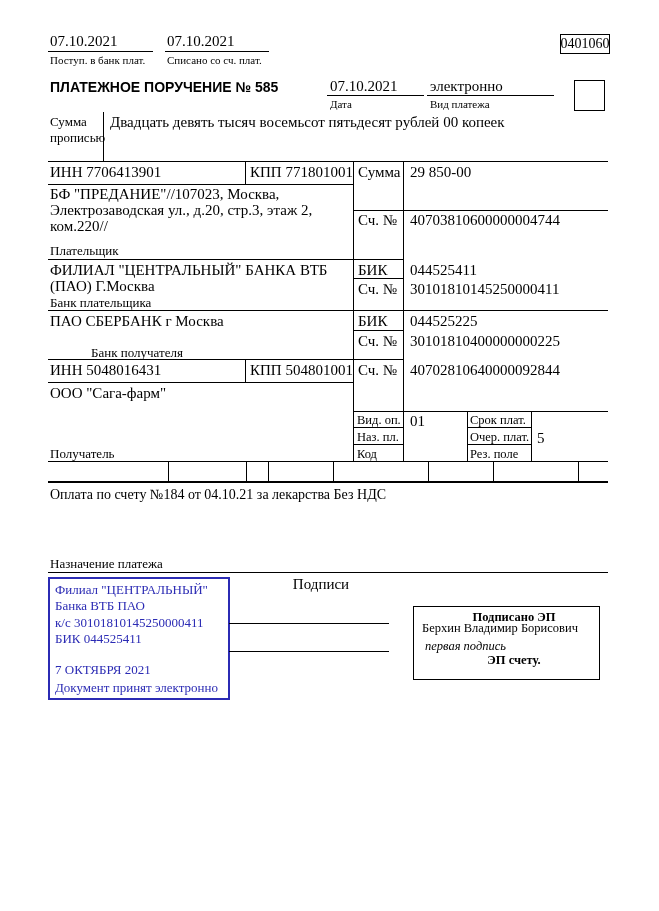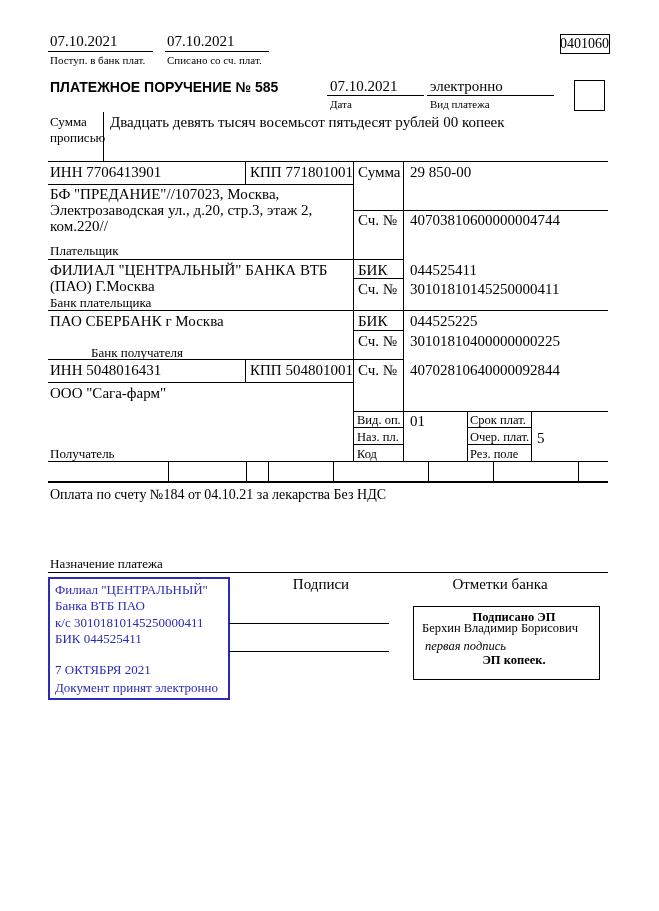--- a/index.html
+++ b/index.html
@@ -9,21 +9,21 @@
   .w  { white-space:normal; }
   .f15 { font-size:15px; line-height:16px; }
   .f14 { font-size:14px; line-height:15px; }
   .f13 { font-size:13px; line-height:16px; }
   .f12 { font-size:12.5px; line-height:14px; }
   .f11 { font-size:11px; line-height:12px; }
   .title { font-family:"Liberation Sans", sans-serif; font-weight:bold; font-size:14px; }
   .hl { position:absolute; background:#000; height:1px; }
   .vl { position:absolute; background:#000; width:1px; }
   .box { position:absolute; border:1.5px solid #000; box-sizing:border-box; }
-  .code-box { display:flex; align-items:center; justify-content:flex-end; font-size:14px; }
+  .code-box { display:flex; align-items:center; justify-content:center; font-size:14px; }
   .stamp { position:absolute; border:2px solid #2b2bb4; color:#2b2bb4; box-sizing:border-box; }
   .stamp .t { color:#2b2bb4; }
   .ep-box { position:absolute; border:1.5px solid #000; box-sizing:border-box; }
   .b { font-weight:bold; }
   .i { font-style:italic; }
   .ctr { text-align:center; }
 </style>
 </head>
 <body>
 
@@ -143,22 +143,21 @@
     <div class="t f13" style="left:5px; top:36px;">к/с 30101810145250000411</div>
     <div class="t f13" style="left:5px; top:52px;">БИК 044525411</div>
     <div class="t f13" style="left:5px; top:83px;">7 ОКТЯБРЯ 2021</div>
     <div class="t f13" style="left:5px; top:101px;">Документ принят электронно</div>
   </div>
 
   <div class="t f15 ctr" style="left:230px; top:576px; width:160px;padding-left:11px;">Подписи</div>
   <div class="hl" style="left:229px; top:623px; width:160px;"></div>
   <div class="hl" style="left:229px; top:651px; width:160px;"></div>
 
-  <div class="t f15 ctr" style="left:405px; top:576px; width:190px;">Отметки банка</div>
 
   <div class="ep-box" style="left:413px; top:606px; width:187px; height:74px;">
     <div class="t f12 b ctr" style="left:20px; top:3px; width:160px;">Подписано ЭП</div>
     <div class="t f12" style="left:8px; top:14px;">Берхин Владимир Борисович</div>
     <div class="t f12 i" style="left:11px; top:32px;">первая подпись</div>
-    <div class="t f12 b ctr" style="left:20px; top:46px; width:160px;">ЭП копеек.</div>
+    <div class="t f12 b ctr" style="left:20px; top:46px; width:160px;">ЭП счету.</div>
   </div>
 
 </div>
 
 </body></html>

